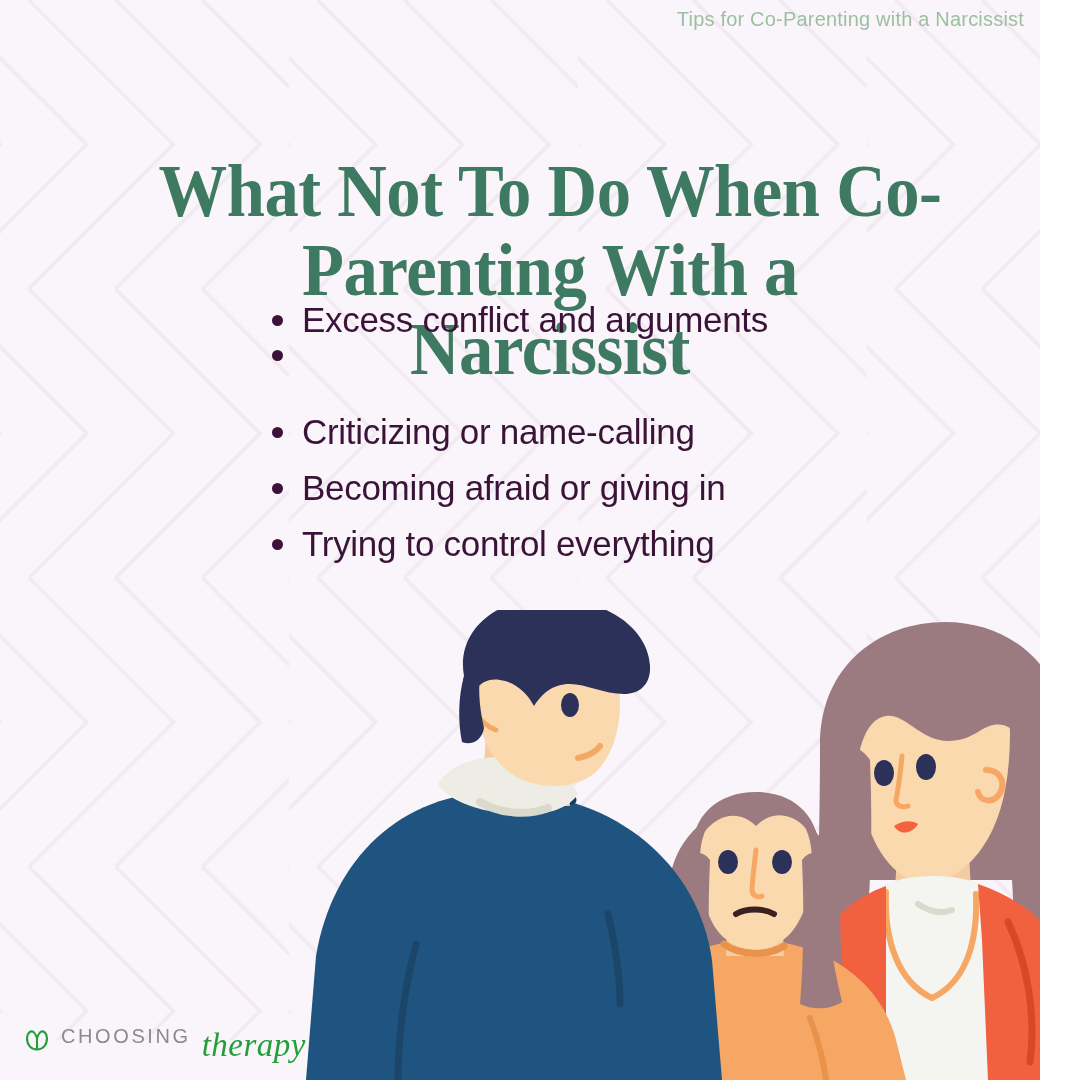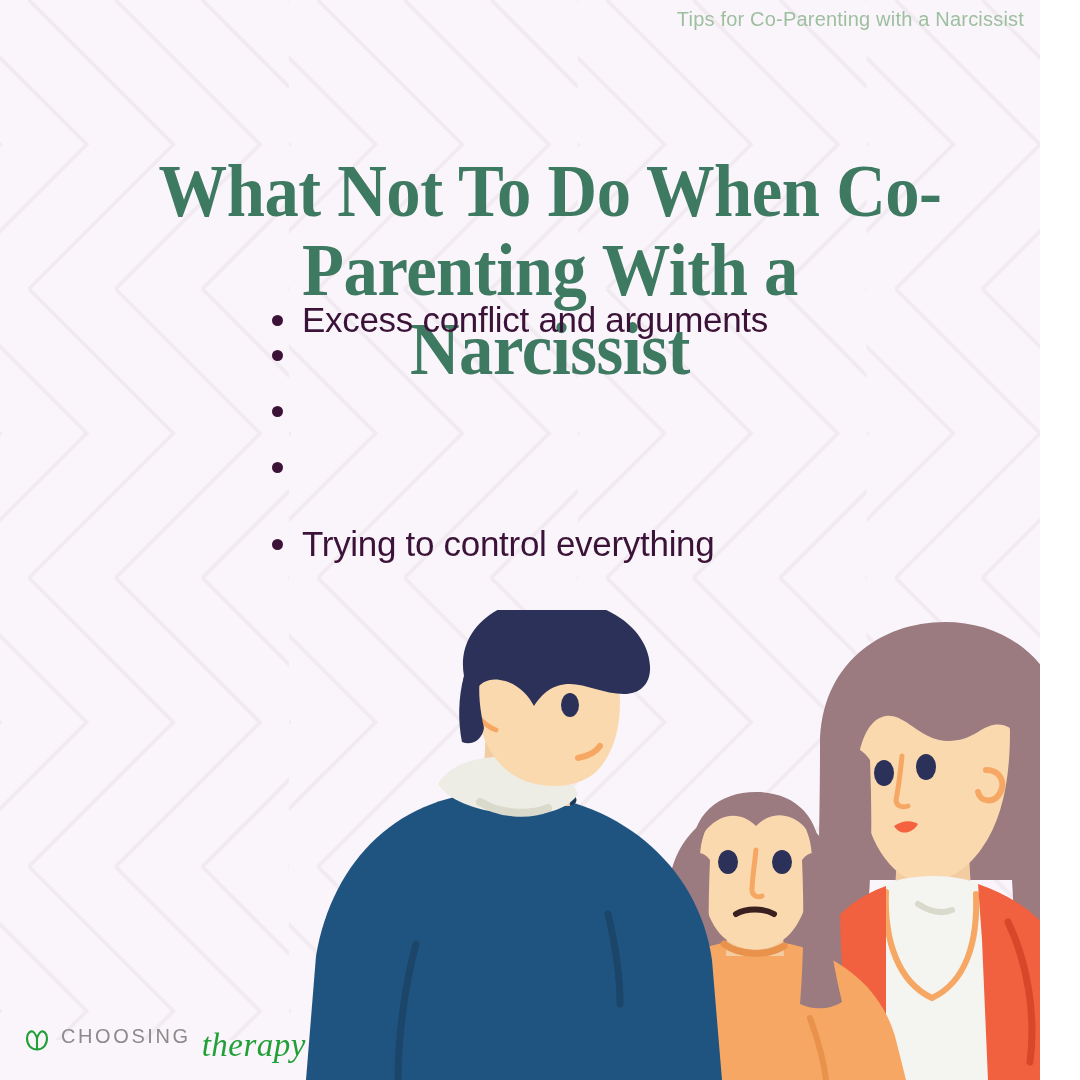--- a/index.html
+++ b/index.html
@@ -156,23 +156,25 @@
   <ul id="bullet-list">
     <li class="bullet-row">
       <span class="bullet-dot"></span>
       <span class="bullet-text">Excess conflict and arguments</span>
     </li>
     <li class="bullet-row">
       <span class="bullet-dot"></span>
     </li>
     <li class="bullet-row">
       <span class="bullet-dot"></span>
-    </li>
-    <li class="bullet-row">
-      <span class="bullet-dot"></span>
+      <span class="bullet-text">Criticizing or name-calling</span>
+    </li>
+    <li class="bullet-row">
+      <span class="bullet-dot"></span>
+      <span class="bullet-text">Becoming afraid or giving in</span>
     </li>
     <li class="bullet-row">
       <span class="bullet-dot"></span>
       <span class="bullet-text">Trying to control everything</span>
     </li>
   </ul>
 
   <svg id="illustration" viewBox="0 0 1080 470" preserveAspectRatio="xMidYMax meet">
 
     <g>

